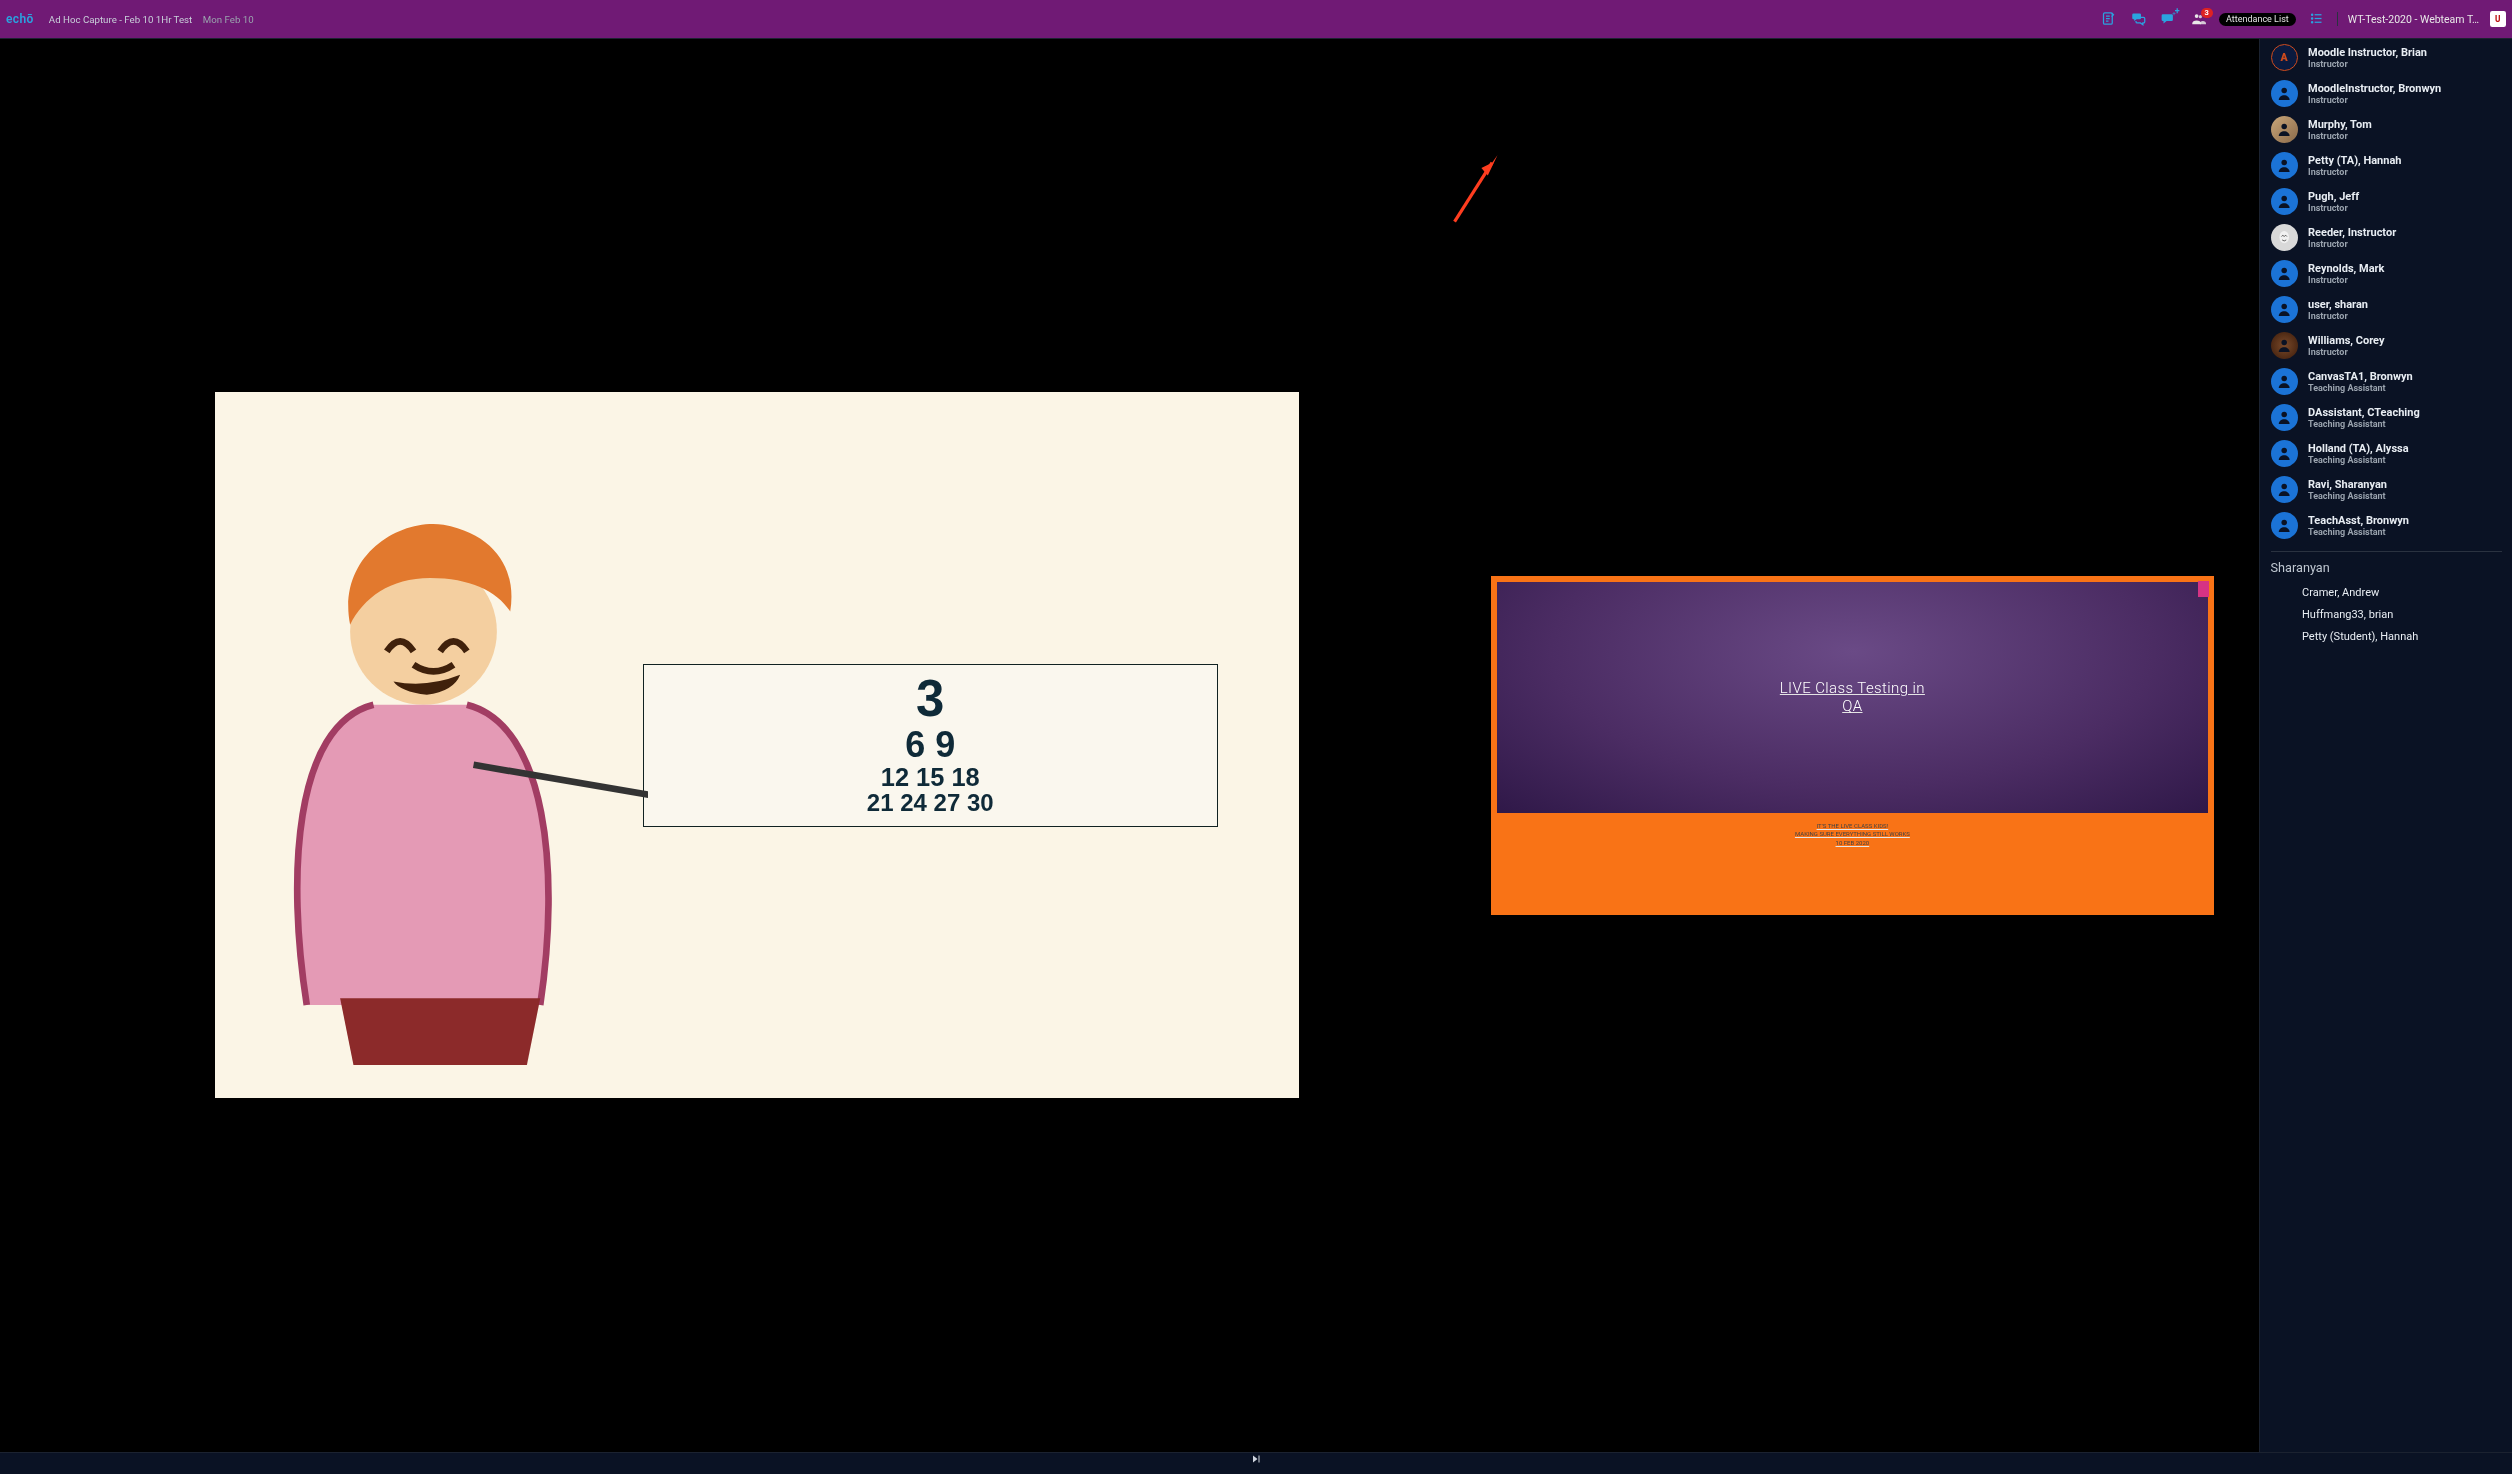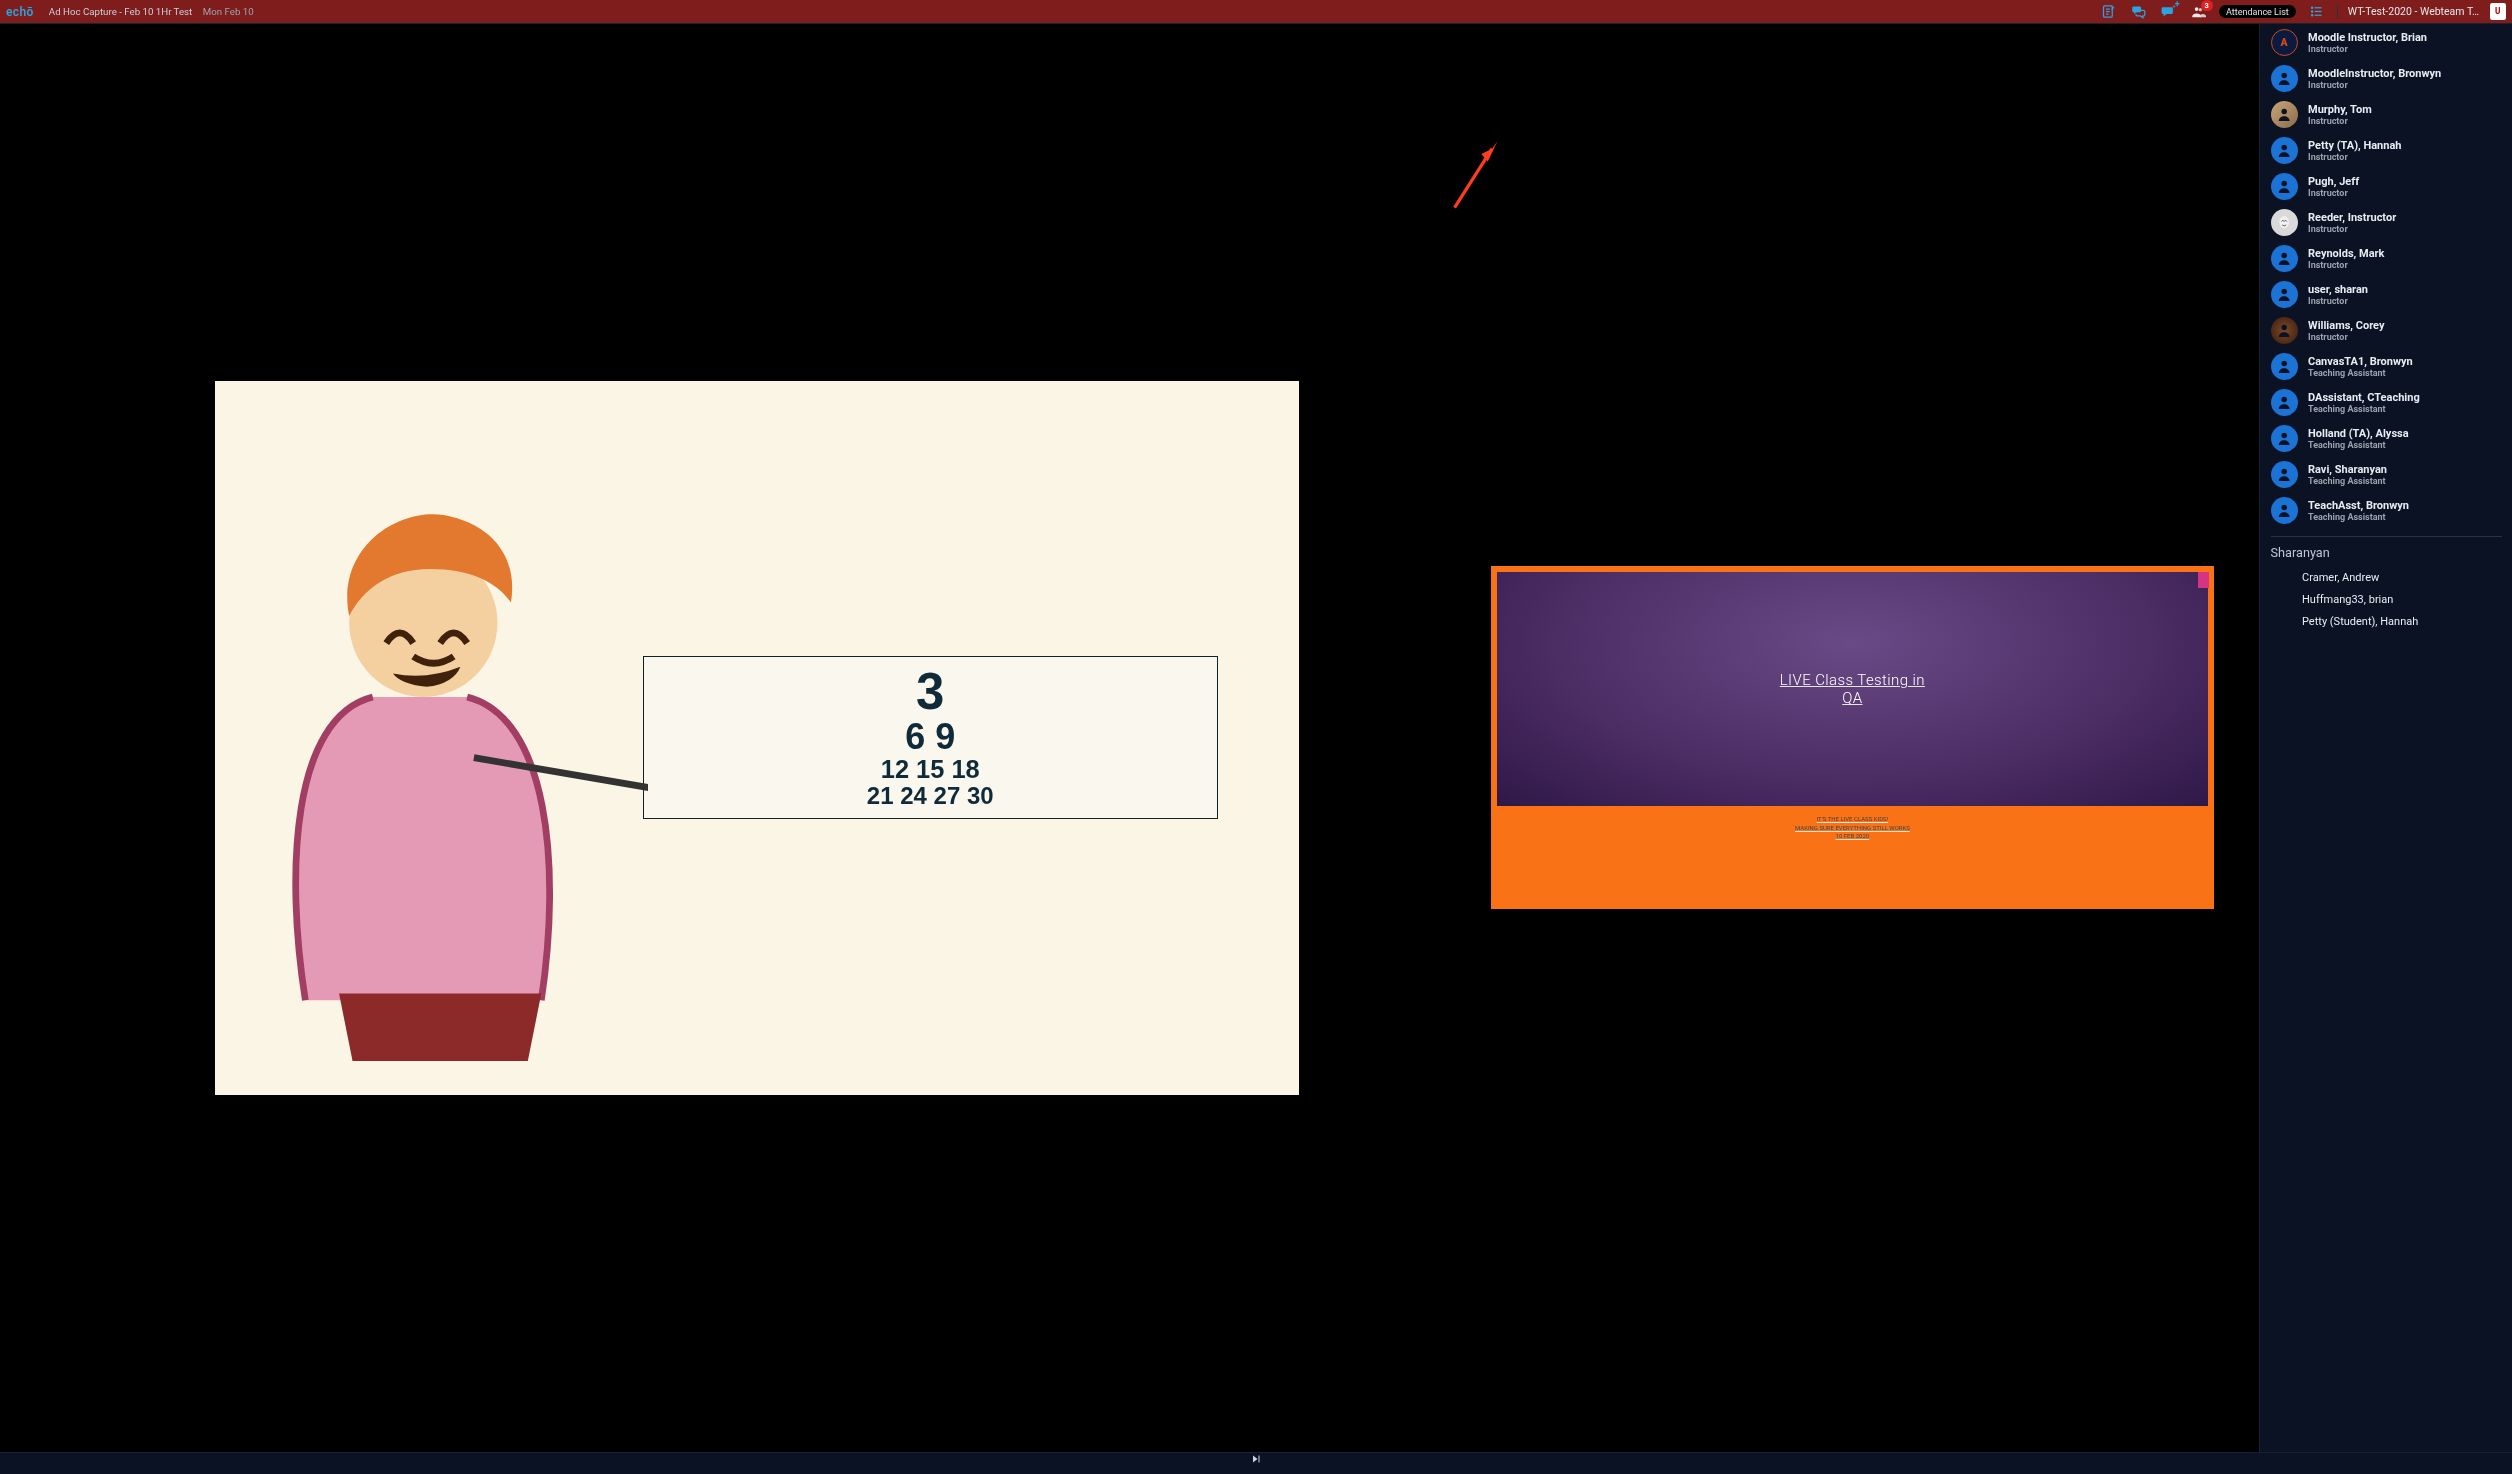--- a/index.html
+++ b/index.html
@@ -7,22 +7,22 @@
   body {
     font-family: -apple-system, BlinkMacSystemFont, "Segoe UI", Roboto, Arial, sans-serif;
     background: #000;
     color: #e5e5e5;
     overflow: hidden;
   }
   .app { display: flex; flex-direction: column; height: 100vh; }
 
   
   .topbar {
-    height: 24px;
-    background: #7f1d1d;
+    height: 39px;
+    background: #701a75;
     display: flex;
     align-items: center;
     padding: 0 6px;
     font-size: 9.7px;
     color: #c9d0da;
     border-bottom: 0.7px solid #1b2230;
     gap: 10.5px;
     flex-shrink: 0;
   }
   .logo { color: #2aa3e0; font-weight: 600; letter-spacing: 0.4px; font-size: 12px; margin-right: 4.5px;}

